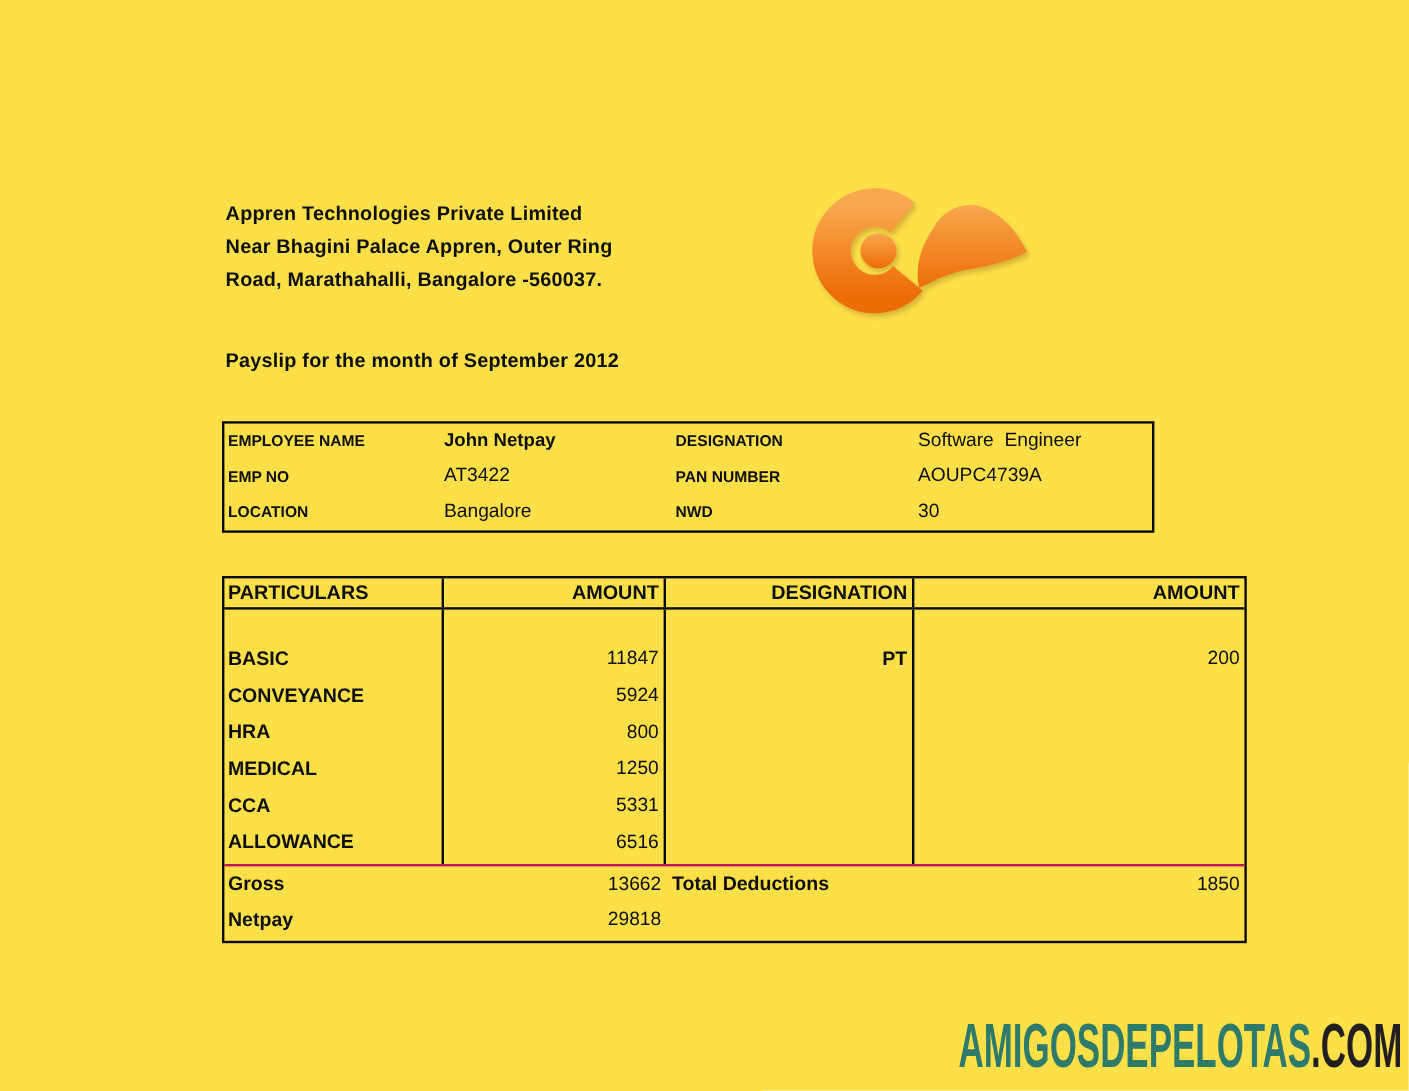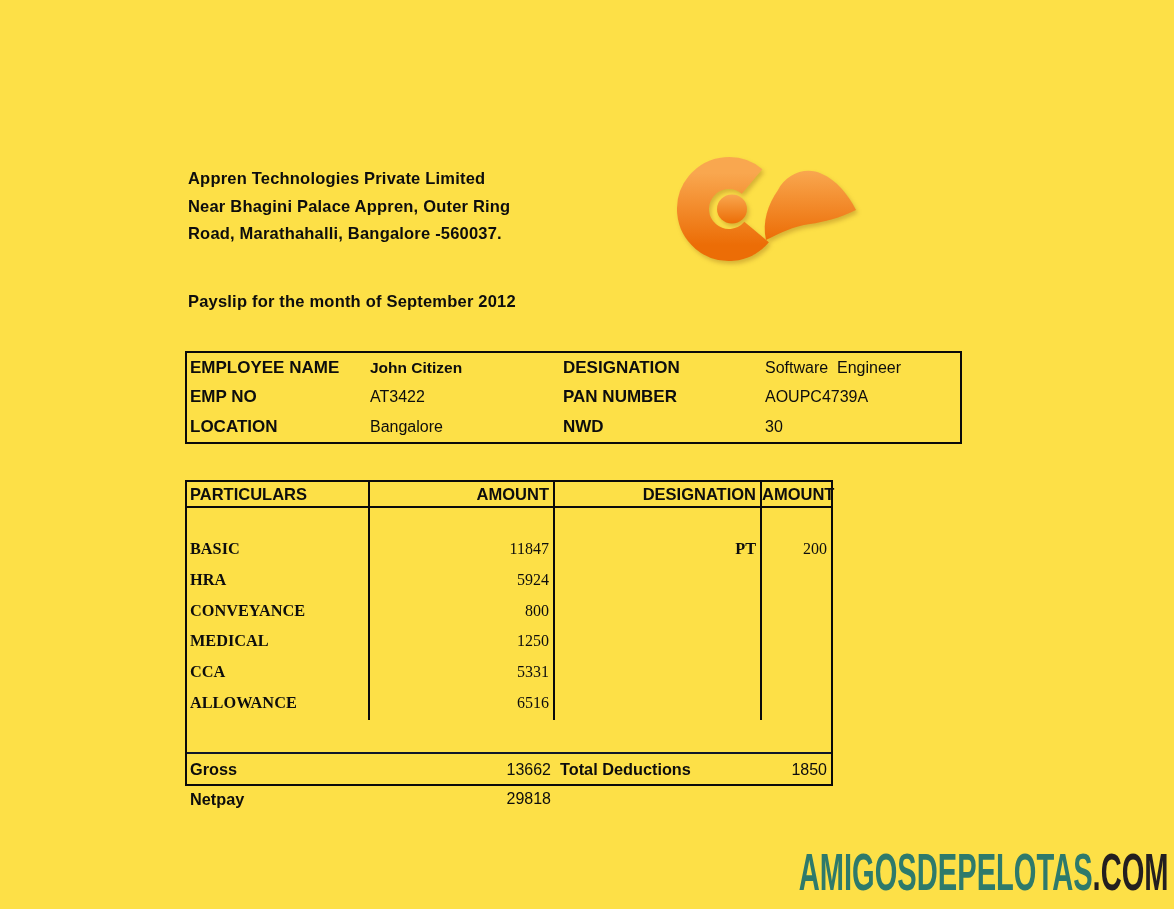--- a/index.html
+++ b/index.html
@@ -31,47 +31,47 @@
   
   .emp-table {
     position:absolute; left:185px; top:351px;
     width:777px; height:93px;
     border:2px solid #0a0a0a;
     display:grid;
     grid-template-columns:183px 190px 205px 1fr;
     grid-auto-rows:29.5px;
     align-items:center;
   }
-  .lab { font-weight:700; font-size:17px; padding-left:3px; white-space:nowrap; }
+  .lab { font-weight:700; font-size:13px; padding-left:3px; white-space:nowrap; }
   .val { font-size:16px; white-space:pre-wrap; }
   .val-name { font-weight:700; font-size:15.5px; }
 
   
   .sal-table {
     position:absolute; left:185px; top:480px;
-    width:648px; height:306px;
+    width:854px; height:306px;
     border:2px solid #0a0a0a;
   }
   .cols4 { display:grid; grid-template-columns:183px 185px 207px 1fr; }
   .sal-header { height:26px; border-bottom:2px solid #0a0a0a; font-weight:700; font-size:16.5px; }
   .hcell { display:flex; align-items:center; height:100%; }
   .hcell.b { border-right:2px solid #0a0a0a; }
   .h-left  { justify-content:flex-start; padding-left:3px; }
   .h-right { justify-content:flex-end; padding-right:4px;text-align:right; }
 
   .sal-body { height:212px; }
   .bcol { padding-top:26px; }
   .bcol.b { border-right:2px solid #0a0a0a; }
-  .brow { height:30.7px; display:flex; align-items:center;font-family:Liberation Serif, serif; }
+  .brow { height:30.7px; display:flex; align-items:center; }
   .brow.lbl { font-weight:700; font-size:16.3px; padding-left:3px; white-space:nowrap; }
   .brow.num { justify-content:flex-end; padding-right:4px; font-size:16px; }
   .brow.lbl-left  { font-weight:700; font-size:16.3px; padding-left:4px; white-space:nowrap; }
   .brow.lbl-right { font-weight:700; font-size:16.3px; justify-content:flex-end; padding-right:4px; }
 
-  .sal-footer { border-top:2px solid #0f172a; height:60px; padding-top:1px;margin-top:32px; }
+  .sal-footer { border-top:2px solid #be185d; height:60px; padding-top:1px; }
   .frow { height:29.5px; align-items:center; }
   .f-lbl  { font-weight:700; font-size:16.3px; padding-left:3px; }
   .f-num  { text-align:right; padding-right:4px; font-size:16px; }
   .f-lbl2 { font-weight:700; font-size:16.3px; padding-left:5px; }
 
   
   .watermark {
     position:absolute; right:5px; bottom:11px;
     font-size:52px; font-weight:700; line-height:1;
     transform:scaleX(0.56); transform-origin:100% 50%;
@@ -103,21 +103,21 @@
       <path d="M86.1 35.4 A36 36 0 1 0 90.6 86.1" fill="none" stroke="url(#logograd)" stroke-width="32" stroke-linecap="butt"></path>
       <path d="M112 44 C120 28 140 20 156 28 C170 34 182 48 190 64
                C174 72 158 76 144 78 C128 80 112 88 100 94
                C96 76 102 58 112 44 Z" fill="url(#logograd)"></path>
       <ellipse cx="66" cy="63" rx="15" ry="14.5" fill="url(#logograd)"></ellipse>
     </svg>
   </div>
 
   <div class="emp-table">
     <div class="lab">EMPLOYEE NAME</div>
-    <div class="val val-name">John Citizen</div>
+    <div class="val val-name">John Netpay</div>
     <div class="lab">DESIGNATION</div>
     <div class="val">Software  Engineer</div>
 
     <div class="lab">EMP NO</div>
     <div class="val">AT3422</div>
     <div class="lab">PAN NUMBER</div>
     <div class="val">AOUPC4739A</div>
 
     <div class="lab">LOCATION</div>
     <div class="val">Bangalore</div>
@@ -130,22 +130,22 @@
     <div class="sal-header cols4">
       <div class="hcell b h-left">PARTICULARS</div>
       <div class="hcell b h-right">AMOUNT</div>
       <div class="hcell b h-right">DESIGNATION</div>
       <div class="hcell h-right">AMOUNT</div>
     </div>
 
     <div class="sal-body cols4">
       <div class="bcol b">
         <div class="brow lbl">BASIC</div>
+        <div class="brow lbl">CONVEYANCE</div>
         <div class="brow lbl">HRA</div>
-        <div class="brow lbl">CONVEYANCE</div>
         <div class="brow lbl">MEDICAL</div>
         <div class="brow lbl">CCA</div>
         <div class="brow lbl">ALLOWANCE</div>
       </div>
       <div class="bcol b">
         <div class="brow num">11847</div>
         <div class="brow num">5924</div>
         <div class="brow num">800</div>
         <div class="brow num">1250</div>
         <div class="brow num">5331</div>

